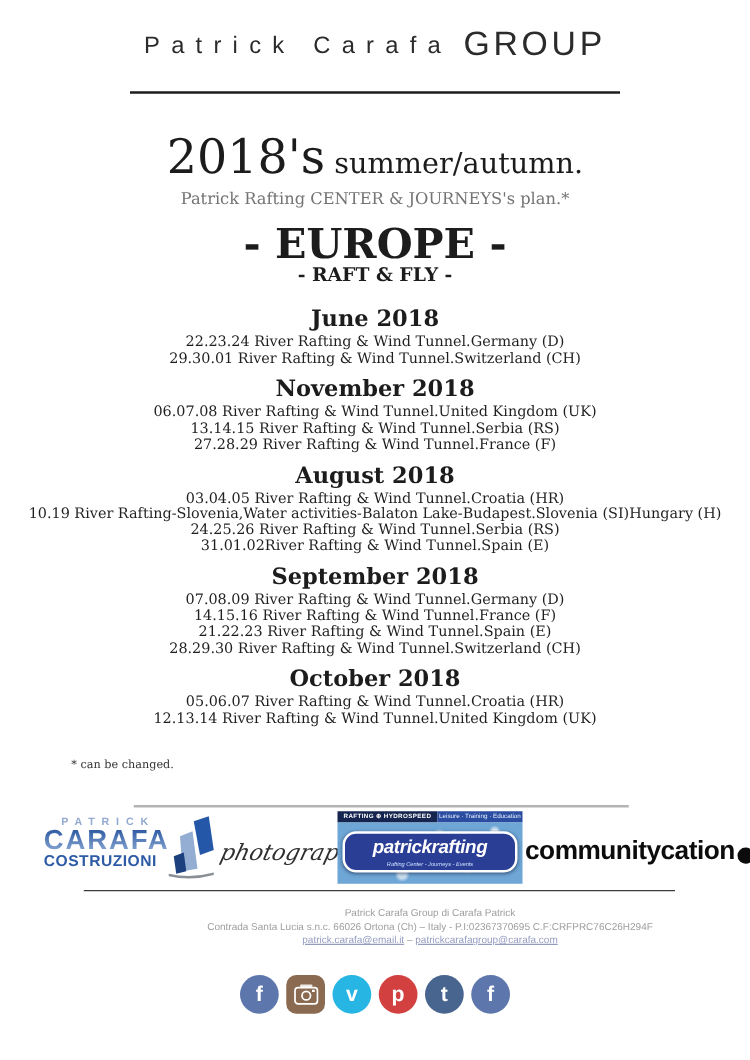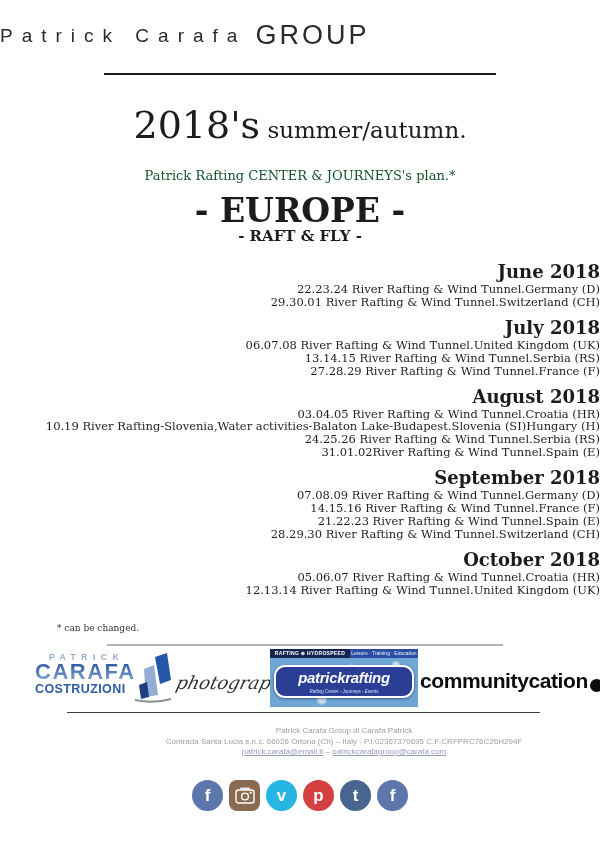--- a/index.html
+++ b/index.html
@@ -3,43 +3,43 @@
 <meta charset="utf-8">
 <style>
   html,body { margin:0; padding:0; background:#fff; }
   .page {
     position:relative; width:600px; height:848px; margin:0 auto;
     background:#ffffff; overflow:hidden;
     font-family:"DejaVu Serif", serif; color:#1c1c1c;
   }
 
   
-  .brand { padding-top:20px; text-align:left; white-space:nowrap; }
+  .brand { padding-top:20px; text-align:center; white-space:nowrap; }
   .brand-first {
     font-family:"Liberation Sans", sans-serif; font-size:19px; color:#2b2b2b;
     letter-spacing:9px; vertical-align:baseline;
   }
   .brand-last {
     font-family:"Liberation Sans", sans-serif; font-size:27px; color:#2b2b2b;
     letter-spacing:3px; margin-left:4px; vertical-align:-2px;
   }
   .hr1 { width:392px; height:2px; background:#1d1d1d; margin:22px auto 0 auto; }
 
   
   .title-block { text-align:center; }
   .t1 { margin-top:31px; line-height:38px; white-space:nowrap; }
   .t1-year { font-size:38px; }
   .t1-season { font-size:23px; }
-  .t2 { margin-top:16px; font-size:13px; line-height:15px; color:#14532d; }
+  .t2 { margin-top:0; font-size:13px; line-height:15px; color:#737373; }
   .t3 { margin-top:11px; font-size:33px; line-height:34px; font-weight:bold; }
   .t4 { font-size:15px; line-height:17px; font-weight:bold; }
 
   
   .schedule { margin-top:17px; text-align:center; }
-  .month-block { margin-bottom:9px;text-align:right; }
+  .month-block { margin-bottom:9px; }
   .month-h { font-size:18px; line-height:20px; font-weight:bold; margin:0 0 1px 0; }
   .entry { font-size:11.5px; line-height:12.9px; color:#1f1f1f; white-space:nowrap; }
 
   .note {
     margin-top:26px; margin-left:57px; text-align:left;
     font-size:9px; color:#333;
   }
 
   
   .line-top    { position:absolute; left:107px; top:644px; width:396px; height:2px; background:#b3b3b3; }
@@ -161,21 +161,21 @@
 
   <div class="schedule">
 
     <div class="month-block">
       <div class="month-h">June 2018</div>
       <div class="entry">22.23.24 River Rafting &amp; Wind Tunnel.Germany (D)</div>
       <div class="entry">29.30.01 River Rafting &amp; Wind Tunnel.Switzerland (CH)</div>
     </div>
 
     <div class="month-block">
-      <div class="month-h">July 2018</div>
+      <div class="month-h">November 2018</div>
       <div class="entry">06.07.08 River Rafting &amp; Wind Tunnel.United Kingdom (UK)</div>
       <div class="entry">13.14.15 River Rafting &amp; Wind Tunnel.Serbia (RS)</div>
       <div class="entry">27.28.29 River Rafting &amp; Wind Tunnel.France (F)</div>
     </div>
 
     <div class="month-block">
       <div class="month-h">August 2018</div>
       <div class="entry">03.04.05 River Rafting &amp; Wind Tunnel.Croatia (HR)</div>
       <div class="entry">10.19 River Rafting-Slovenia,Water activities-Balaton Lake-Budapest.Slovenia (SI)Hungary (H)</div>
       <div class="entry">24.25.26 River Rafting &amp; Wind Tunnel.Serbia (RS)</div>

